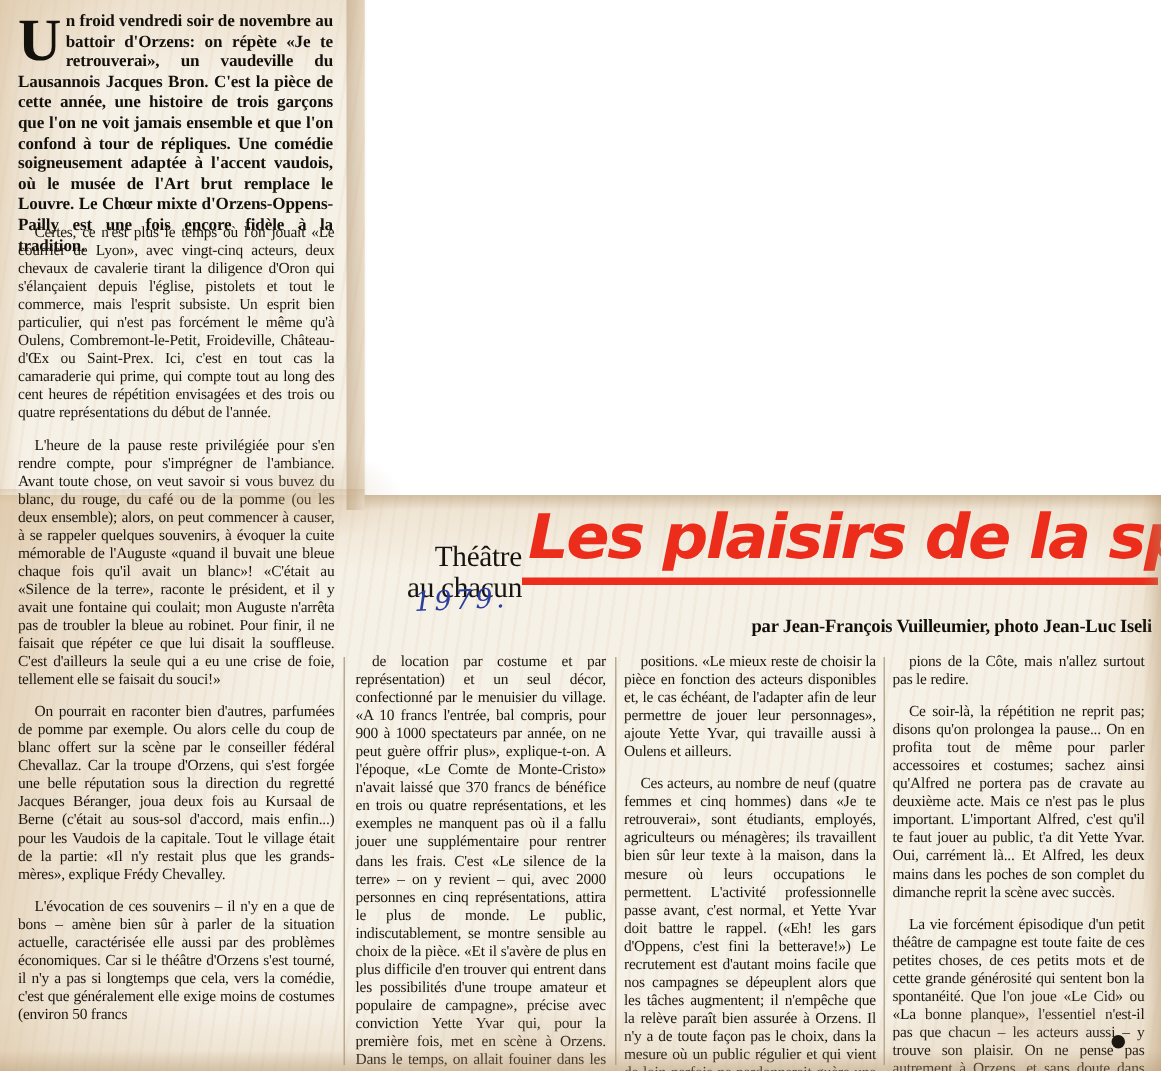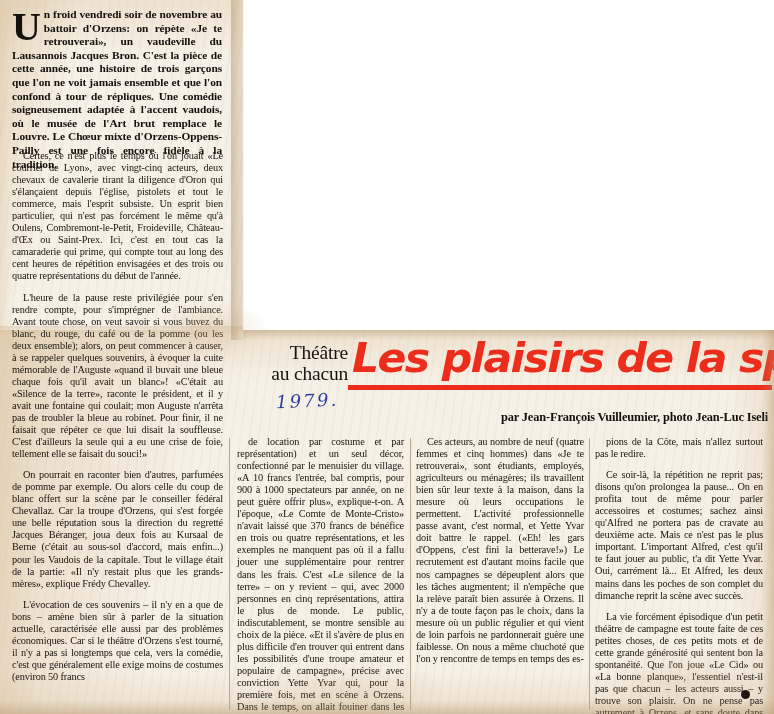--- a/index.html
+++ b/index.html
@@ -65,21 +65,21 @@
   #col3{left:416px;top:436px;width:168px;}
   #col4{left:595px;top:436px;width:168px;}
 
   .rule{position:absolute;width:1px;background:#b9a98f;z-index:4;}
   #rule-a{left:410px;top:438px;height:272px;}
   #rule-b{left:589px;top:438px;height:272px;}
   #rule-c{left:229px;top:438px;height:272px;}
 
   
   #kicker{
-    position:absolute;left:244px;top:342px;width:104px;
+    position:absolute;left:244px;top:361px;width:104px;
     font-size:19.5px;line-height:21px;color:#161310;text-align:right;
     letter-spacing:-.2px;
   }
   #headline{
     position:absolute;left:352px;top:336px;width:420px;
     color:#ed2d1b;
     font-family:"DejaVu Sans", sans-serif;
     font-weight:bold;font-size:41px;line-height:44px;
     letter-spacing:-1.6px;
     font-style:italic;
@@ -153,20 +153,21 @@
   <div class="col-body" id="col1">
       <p>Certes, ce n'est plus le temps où l'on jouait «Le courrier de Lyon», avec vingt-cinq acteurs, deux chevaux de cavalerie tirant la diligence d'Oron qui s'élançaient depuis l'église, pistolets et tout le commerce, mais l'esprit subsiste. Un esprit bien particulier, qui n'est pas forcément le même qu'à Oulens, Combremont-le-Petit, Froideville, Château-d'Œx ou Saint-Prex. Ici, c'est en tout cas la camaraderie qui prime, qui compte tout au long des cent heures de répétition envisagées et des trois ou quatre représentations du début de l'année.</p>
       <p>L'heure de la pause reste privilégiée pour s'en rendre compte, pour s'imprégner de l'ambiance. Avant toute chose, on veut savoir si vous buvez du blanc, du rouge, du café ou de la pomme (ou les deux ensemble); alors, on peut commencer à causer, à se rappeler quelques souvenirs, à évoquer la cuite mémorable de l'Auguste «quand il buvait une bleue chaque fois qu'il avait un blanc»! «C'était au «Silence de la terre», raconte le président, et il y avait une fontaine qui coulait; mon Auguste n'arrêta pas de troubler la bleue au robinet. Pour finir, il ne faisait que répéter ce que lui disait la souffleuse. C'est d'ailleurs la seule qui a eu une crise de foie, tellement elle se faisait du souci!»</p>
       <p>On pourrait en raconter bien d'autres, parfumées de pomme par exemple. Ou alors celle du coup de blanc offert sur la scène par le conseiller fédéral Chevallaz. Car la troupe d'Orzens, qui s'est forgée une belle réputation sous la direction du regretté Jacques Béranger, joua deux fois au Kursaal de Berne (c'était au sous-sol d'accord, mais enfin...) pour les Vaudois de la capitale. Tout le village était de la partie: «Il n'y restait plus que les grands-mères», explique Frédy Chevalley.</p>
       <p>L'évocation de ces souvenirs – il n'y en a que de bons – amène bien sûr à parler de la situation actuelle, caractérisée elle aussi par des problèmes économiques. Car si le théâtre d'Orzens s'est tourné, il n'y a pas si longtemps que cela, vers la comédie, c'est que généralement elle exige moins de costumes (environ 50 francs</p>
     </div>
   <div class="col-body" id="col2">
       <p>de location par costume et par représentation) et un seul décor, confectionné par le menuisier du village. «A 10 francs l'entrée, bal compris, pour 900 à 1000 spectateurs par année, on ne peut guère offrir plus», explique-t-on. A l'époque, «Le Comte de Monte-Cristo» n'avait laissé que 370 francs de bénéfice en trois ou quatre représentations, et les exemples ne manquent pas où il a fallu jouer une supplémentaire pour rentrer dans les frais. C'est «Le silence de la terre» – on y revient – qui, avec 2000 personnes en cinq représentations, attira le plus de monde. Le public, indiscutablement, se montre sensible au choix de la pièce. «Et il s'avère de plus en plus difficile d'en trouver qui entrent dans les possibilités d'une troupe amateur et populaire de campagne», précise avec conviction Yette Yvar qui, pour la première fois, met en scène à Orzens. Dans le temps, on allait fouiner dans les «Mois littéraires» à la Bibliothèque municipale à Lausanne; parfois c'est le metteur en scène qui vient avec quelques pro-</p>
     </div>
   <div class="col-body" id="col3">
+      <p>positions. «Le mieux reste de choisir la pièce en fonction des acteurs disponibles et, le cas échéant, de l'adapter afin de leur permettre de jouer leur personnages», ajoute Yette Yvar, qui travaille aussi à Oulens et ailleurs.</p>
       <p>Ces acteurs, au nombre de neuf (quatre femmes et cinq hommes) dans «Je te retrouverai», sont étudiants, employés, agriculteurs ou ménagères; ils travaillent bien sûr leur texte à la maison, dans la mesure où leurs occupations le permettent. L'activité professionnelle passe avant, c'est normal, et Yette Yvar doit battre le rappel. («Eh! les gars d'Oppens, c'est fini la betterave!») Le recrutement est d'autant moins facile que nos campagnes se dépeuplent alors que les tâches augmentent; il n'empêche que la relève paraît bien assurée à Orzens. Il n'y a de toute façon pas le choix, dans la mesure où un public régulier et qui vient de loin parfois ne pardonnerait guère une faiblesse. On nous a même chuchoté que l'on y rencontre de temps en temps des es-</p>
     </div>
   <div class="col-body" id="col4">
       <p>pions de la Côte, mais n'allez surtout pas le redire.</p>
       <p>Ce soir-là, la répétition ne reprit pas; disons qu'on prolongea la pause... On en profita tout de même pour parler accessoires et costumes; sachez ainsi qu'Alfred ne portera pas de cravate au deuxième acte. Mais ce n'est pas le plus important. L'important Alfred, c'est qu'il te faut jouer au public, t'a dit Yette Yvar. Oui, carrément là... Et Alfred, les deux mains dans les poches de son complet du dimanche reprit la scène avec succès.</p>
       <p>La vie forcément épisodique d'un petit théâtre de campagne est toute faite de ces petites choses, de ces petits mots et de cette grande générosité qui sentent bon la spontanéité. Que l'on joue «Le Cid» ou «La bonne planque», l'essentiel n'est-il pas que chacun – les acteurs aussi – y trouve son plaisir. On ne pense pas autrement à Orzens, et sans doute dans tous les autres villages qui, contre vents et congères, s'appliquent à maintenir hiver après hiver la tradition de «la pièce».</p>
     </div>
 
   <div id="endmark"></div>
 </div>

